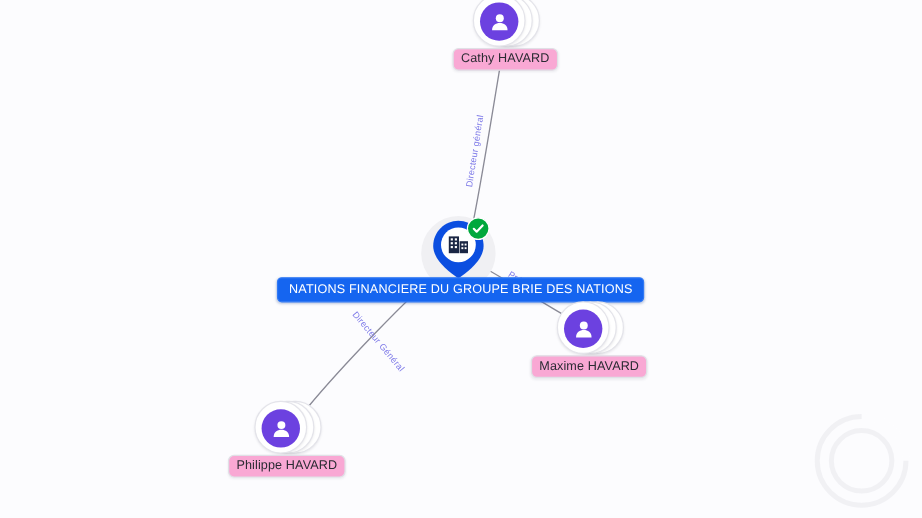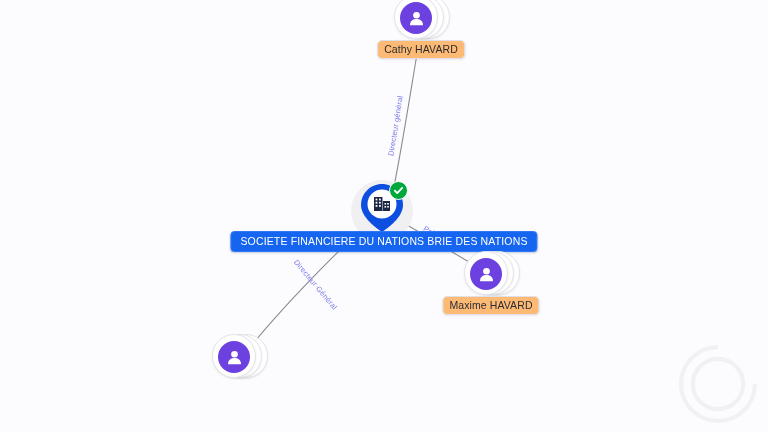--- a/index.html
+++ b/index.html
@@ -56,21 +56,21 @@
     justify-content: center;
   }
   .avatar svg { display: block; }
   
   .node-label {
     position: absolute;
     left: 50%;
     transform: translateX(-50%);
     top: 46px;
     white-space: nowrap;
-    background: #fdba74;
+    background: #f9a8d4;
     border: 1px solid #e0e0e6;
     border-radius: 5px;
     padding: 2px 6px 3px 6px;
     font-size: 10.5px;
     color: #2b2b33;
     box-shadow: 0 1px 2px rgba(40,40,60,0.08);
     letter-spacing: 0.1px;
   }
   
   .company-node {
@@ -173,21 +173,21 @@
         <rect x="15.2" y="9" width="1.6" height="1.6" fill="#ffffff"></rect>
         <rect x="12.5" y="12" width="1.6" height="1.6" fill="#ffffff"></rect>
         <rect x="15.2" y="12" width="1.6" height="1.6" fill="#ffffff"></rect>
       </svg>
     </div>
     <div class="check-badge">
       <svg width="11" height="11" viewBox="0 0 12 12">
         <path d="M2 6.2 L4.6 8.8 L10 3.2" fill="none" stroke="#ffffff" stroke-width="2" stroke-linecap="round" stroke-linejoin="round"></path>
       </svg>
     </div>
-    <div class="company-label">SOCIETE FINANCIERE DU NATIONS BRIE DES NATIONS</div>
+    <div class="company-label">NATIONS FINANCIERE DU GROUPE BRIE DES NATIONS</div>
   </div>
 </div>
 
 <div class="node" style="left:421px; top:16px;">
   <div class="person-stack">
     <div class="stack-card c3"></div>
     <div class="stack-card c2"></div>
     <div class="stack-card c1">
       <div class="avatar">
         <svg width="19" height="19" viewBox="0 0 20 20">
@@ -221,20 +221,21 @@
     <div class="stack-card c3"></div>
     <div class="stack-card c2"></div>
     <div class="stack-card c1">
       <div class="avatar">
         <svg width="19" height="19" viewBox="0 0 20 20">
           <circle cx="10" cy="6.6" r="3.5" fill="#ffffff"></circle>
           <path d="M3.2 17 C3.2 12.6 6.4 10.6 10 10.6 C13.6 10.6 16.8 12.6 16.8 17 Z" fill="#ffffff"></path>
         </svg>
       </div>
     </div>
+    <div class="node-label">Philippe HAVARD</div>
   </div>
 </div>
 
 <svg class="watermark" viewBox="0 0 100 100">
   <circle cx="50" cy="50" r="44" fill="none" stroke="#6a6a80" stroke-width="5"></circle>
   <circle cx="50" cy="50" r="30" fill="none" stroke="#6a6a80" stroke-width="5"></circle>
   <path d="M50 6 A44 44 0 0 1 94 50" fill="none" stroke="#ffffff" stroke-width="7"></path>
 </svg>
 
 </body></html>

